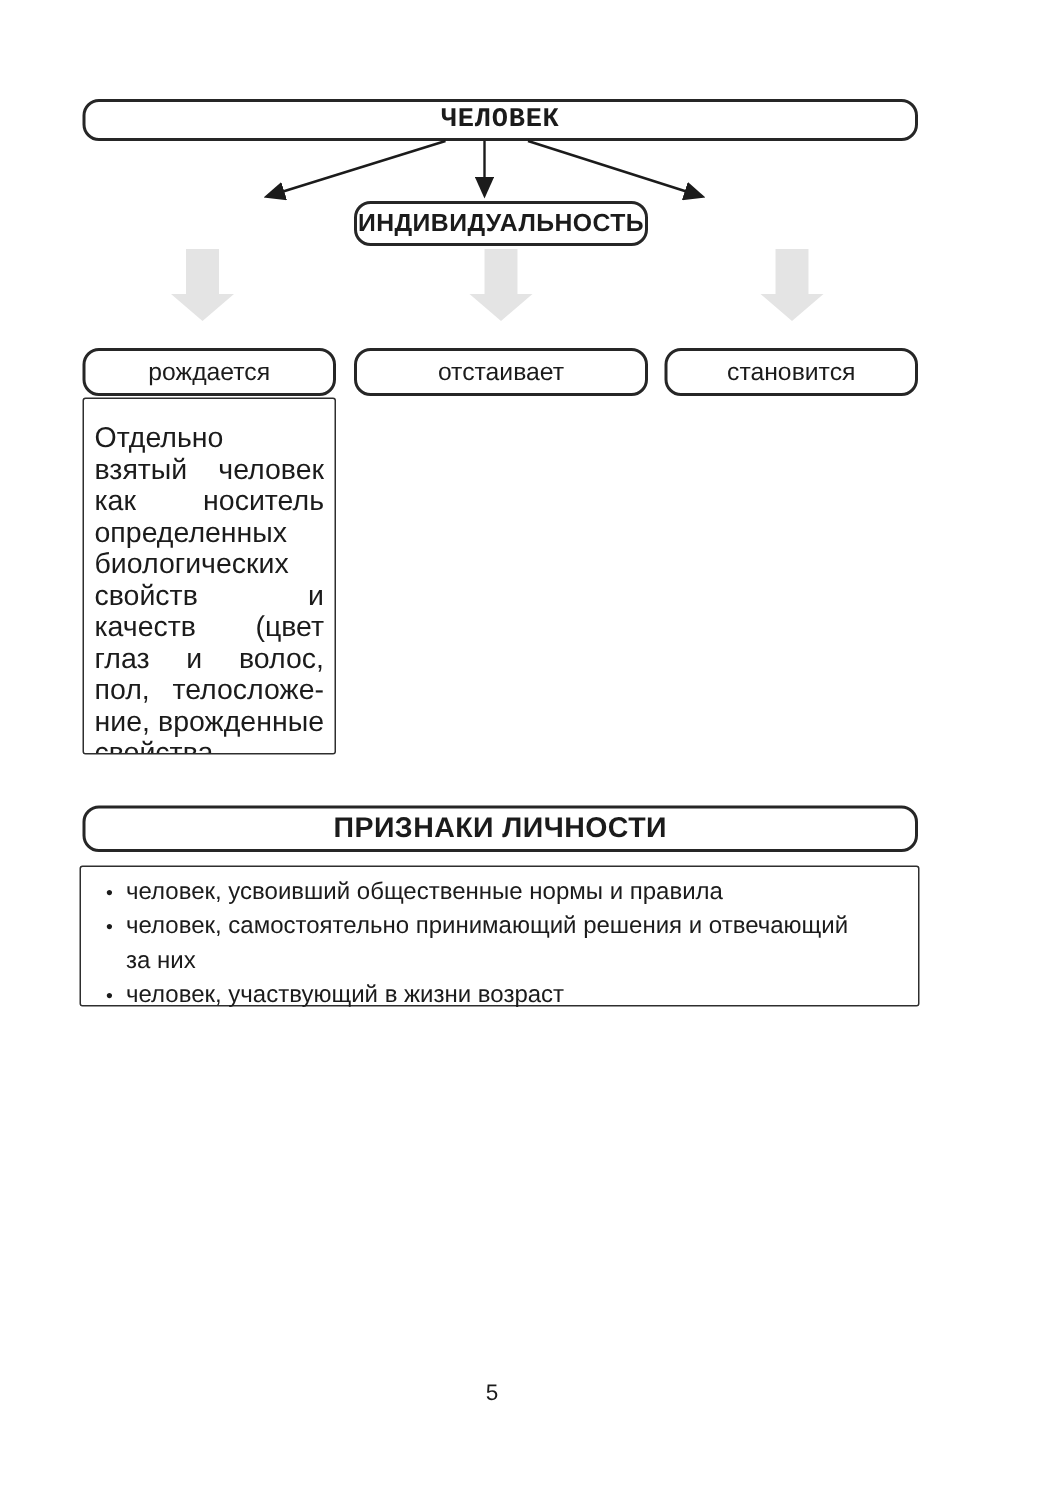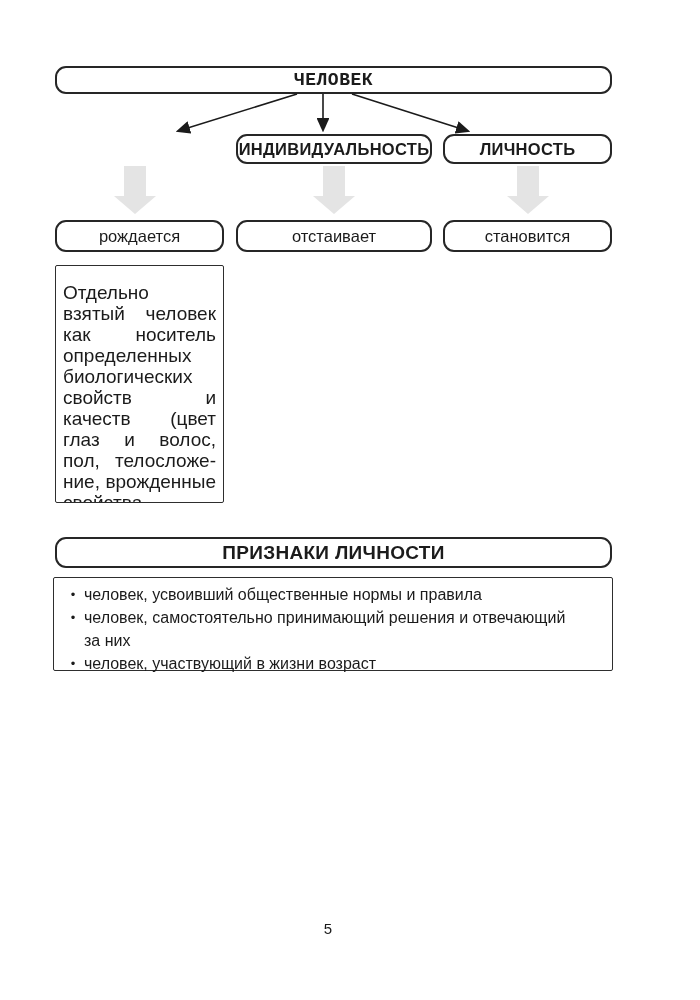--- a/index.html
+++ b/index.html
@@ -9,21 +9,21 @@
     overflow:hidden;
   }
   .box{
     position:absolute;box-sizing:border-box;background:#ffffff;
     display:flex;align-items:center;justify-content:center;text-align:center;
   }
   .rounded{border:2px solid #262626;border-radius:11px;}
   .rect{border:1.5px solid #2e2e2e;border-radius:2px;}
   .root-box{left:55px;top:66px;width:557px;height:28px;font-size:18px;font-weight:700;letter-spacing:.5px;font-family:Liberation Mono, monospace;}
   .term{top:134px;height:30px;font-size:16.5px;font-weight:700;letter-spacing:.3px;}
-  .verb{top:220px;height:32px;font-size:16.5px;}
+  .verb{top:232px;height:32px;font-size:16.5px;}
   .col1{left:55px;width:169px;}
   .col2{left:236px;width:196px;}
   .col3{left:443px;width:169px;}
   .desc{
     top:265px;height:238px;align-items:flex-start;justify-content:flex-start;
     padding:16px 7px;font-size:19px;line-height:21px;text-align:justify;
     overflow:hidden;
   }
   .svg-overlay{position:absolute;left:0;width:700px;}
   #thin-arrows{top:92px;height:42px;}
@@ -57,23 +57,20 @@
         <polygon points="0,0 9,4 0,8" fill="#1b1b1b"></polygon>
       </marker>
     </defs>
     <line x1="297" y1="2" x2="178" y2="39" stroke-width="1.6" marker-end="url(#ah)" stroke="#1b1b1b"></line>
     <line x1="323" y1="2" x2="323" y2="38" stroke-width="1.6" marker-end="url(#ah)" stroke="#1b1b1b"></line>
     <line x1="352" y1="2" x2="468" y2="39" stroke-width="1.6" marker-end="url(#ah)" stroke="#1b1b1b"></line>
   </svg>
 
   <div class="box rounded term col2">
     <span>ИНДИВИДУАЛЬНОСТЬ</span>
-  </div>
-  <div class="box rounded term col3">
-    <span>ЛИЧНОСТЬ</span>
   </div>
 
   <svg id="block-arrows" class="svg-overlay" viewBox="0 0 700 49" xmlns="http://www.w3.org/2000/svg">
     <polygon points="124,0 146,0 146,30 156,30 135,48 114,30 124,30" fill="#e4e4e4"></polygon>
     <polygon points="323,0 345,0 345,30 355,30 334,48 313,30 323,30" fill="#e4e4e4"></polygon>
     <polygon points="517,0 539,0 539,30 549,30 528,48 507,30 517,30" fill="#e4e4e4"></polygon>
   </svg>
 
   <div class="box rounded verb col1">
     <span>рождается</span>

